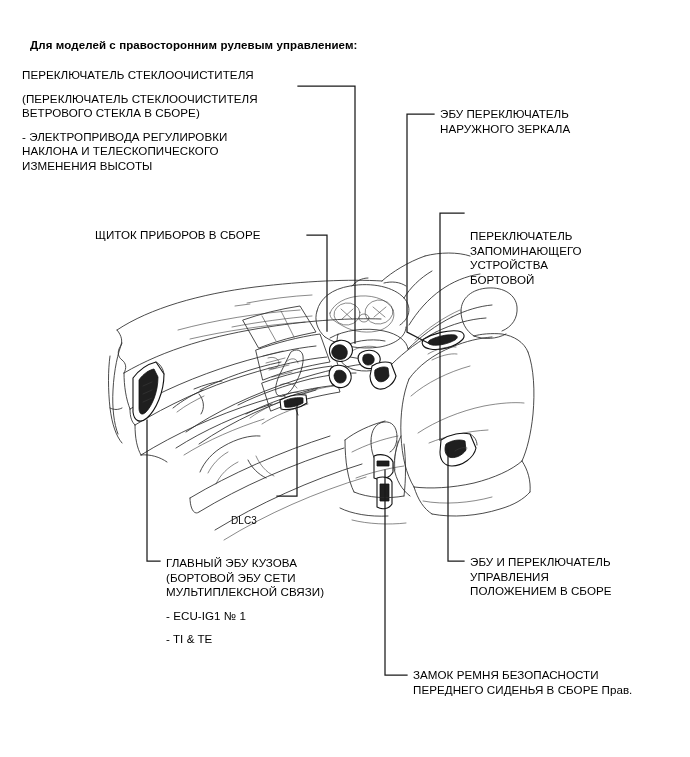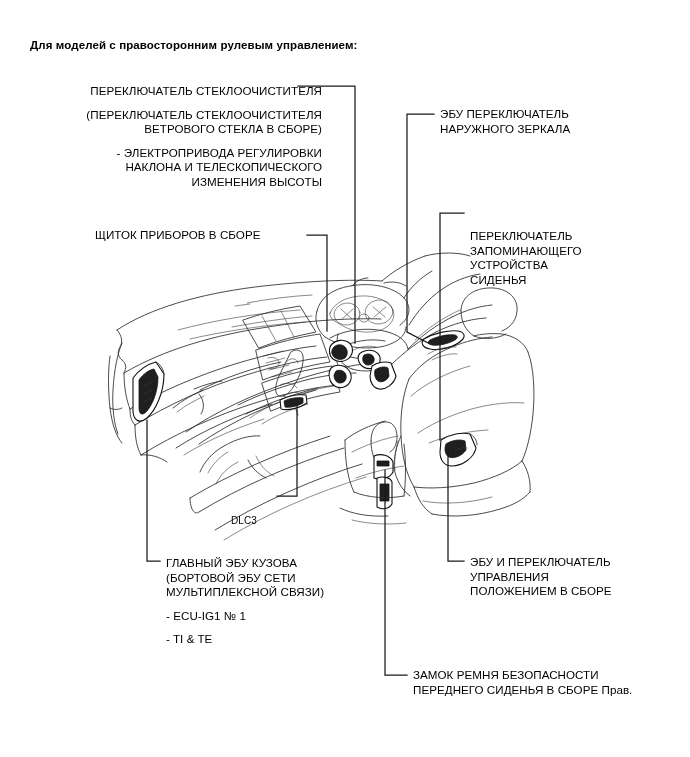--- a/index.html
+++ b/index.html
@@ -17,21 +17,21 @@
     position:absolute;left:30px;top:39px;
     font-size:11.5px;font-weight:bold;letter-spacing:0.1px;
     white-space:nowrap;
   }
 
   
   .callout{position:absolute;font-size:11.6px;line-height:14.6px;letter-spacing:0.05px;}
   .callout .ln{white-space:nowrap;display:block;}
   .callout .gap{display:block;height:9px;}
 
-  .c-wiper   {left:22px; top:84px;  width:300px;text-align:right;}
+  .c-wiper   {left:22px; top:68px;  width:300px;}
   .c-cluster {left:95px; top:228px; width:230px;}
   .c-mirror  {left:440px;top:107px; width:240px;}
   .c-memory  {left:470px;top:206px; width:210px;margin-top:23px;}
   .c-bodyecu {left:166px;top:556px; width:250px;}
   .c-posecu  {left:470px;top:555px; width:215px;}
   .c-belt    {left:413px;top:668px; width:275px;}
   .c-dlc3    {left:231px;top:514px; width:60px;font-size:10px;}
 
   .c-belt .tail{font-weight:normal;}
 
@@ -293,21 +293,21 @@
 
   <div class="callout c-mirror">
     <span class="ln">ЭБУ ПЕРЕКЛЮЧАТЕЛЬ</span>
     <span class="ln">НАРУЖНОГО ЗЕРКАЛА</span>
   </div>
 
   <div class="callout c-memory">
     <span class="ln">ПЕРЕКЛЮЧАТЕЛЬ</span>
     <span class="ln">ЗАПОМИНАЮЩЕГО</span>
     <span class="ln">УСТРОЙСТВА</span>
-    <span class="ln">СИДЕНЬЯ</span>
+    <span class="ln">БОРТОВОЙ</span>
   </div>
 
   <div class="callout c-dlc3">
     <span class="ln">DLC3</span>
   </div>
 
   <div class="callout c-bodyecu">
     <span class="ln">ГЛАВНЫЙ ЭБУ КУЗОВА</span>
     <span class="ln">(БОРТОВОЙ ЭБУ СЕТИ</span>
     <span class="ln">МУЛЬТИПЛЕКСНОЙ СВЯЗИ)</span>

